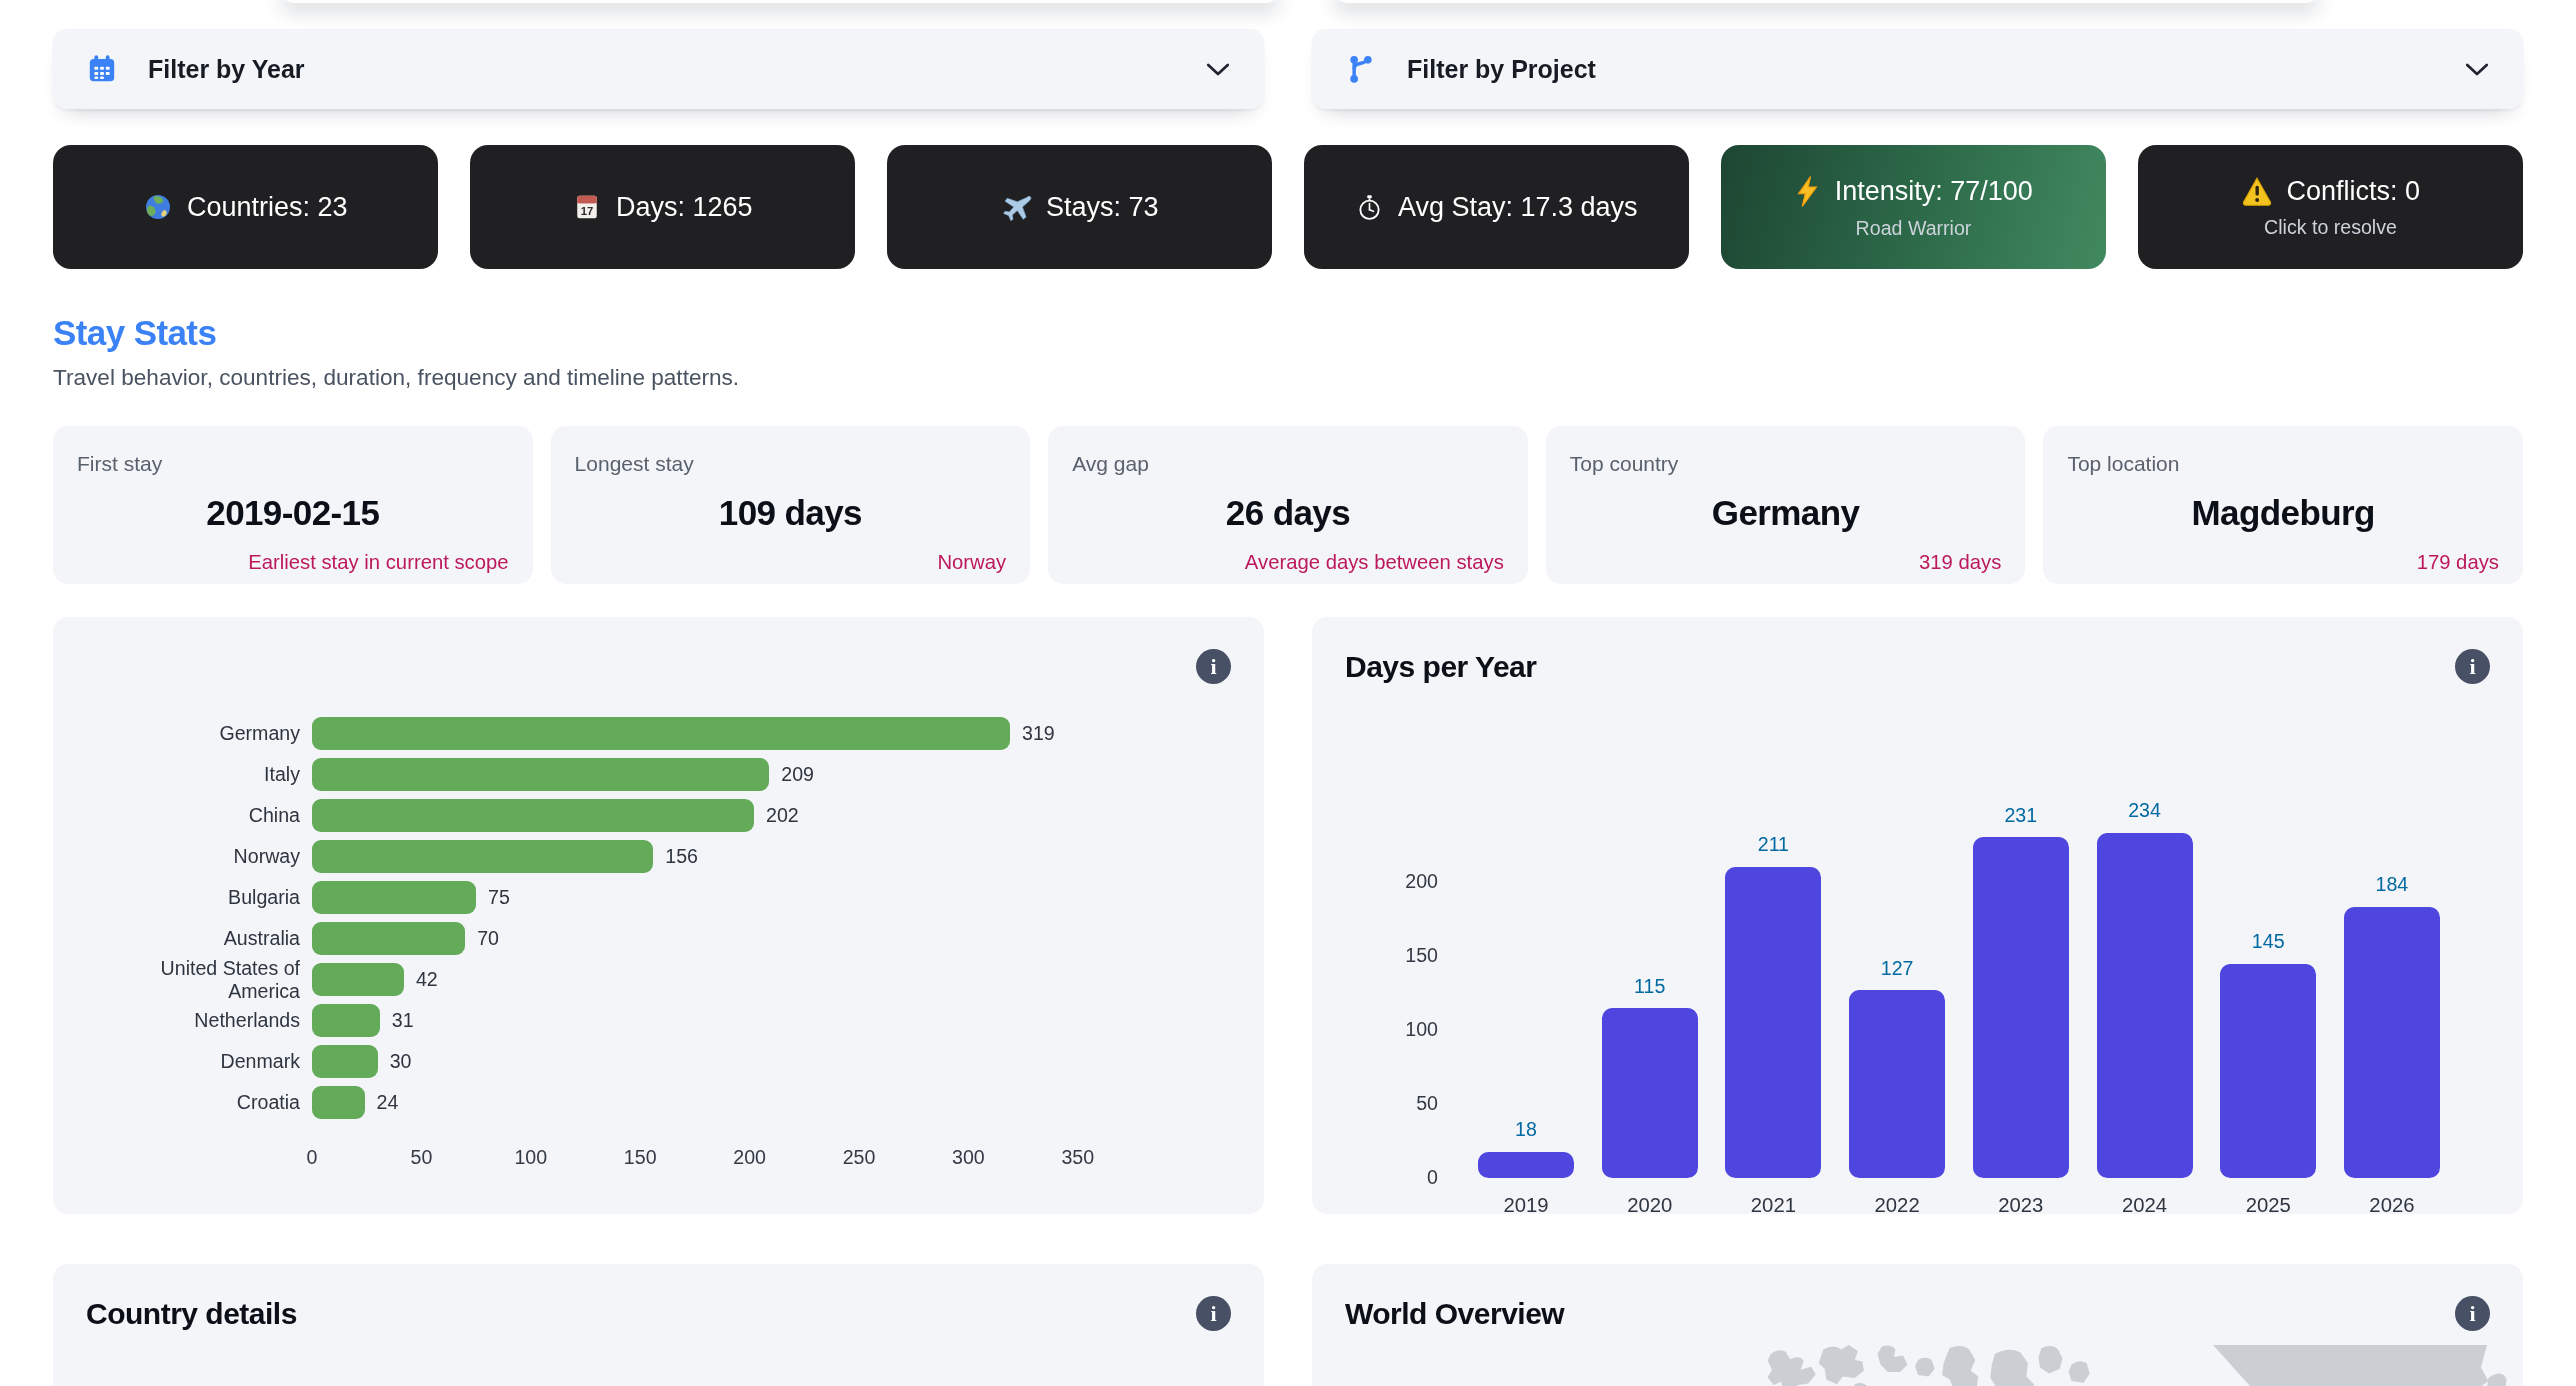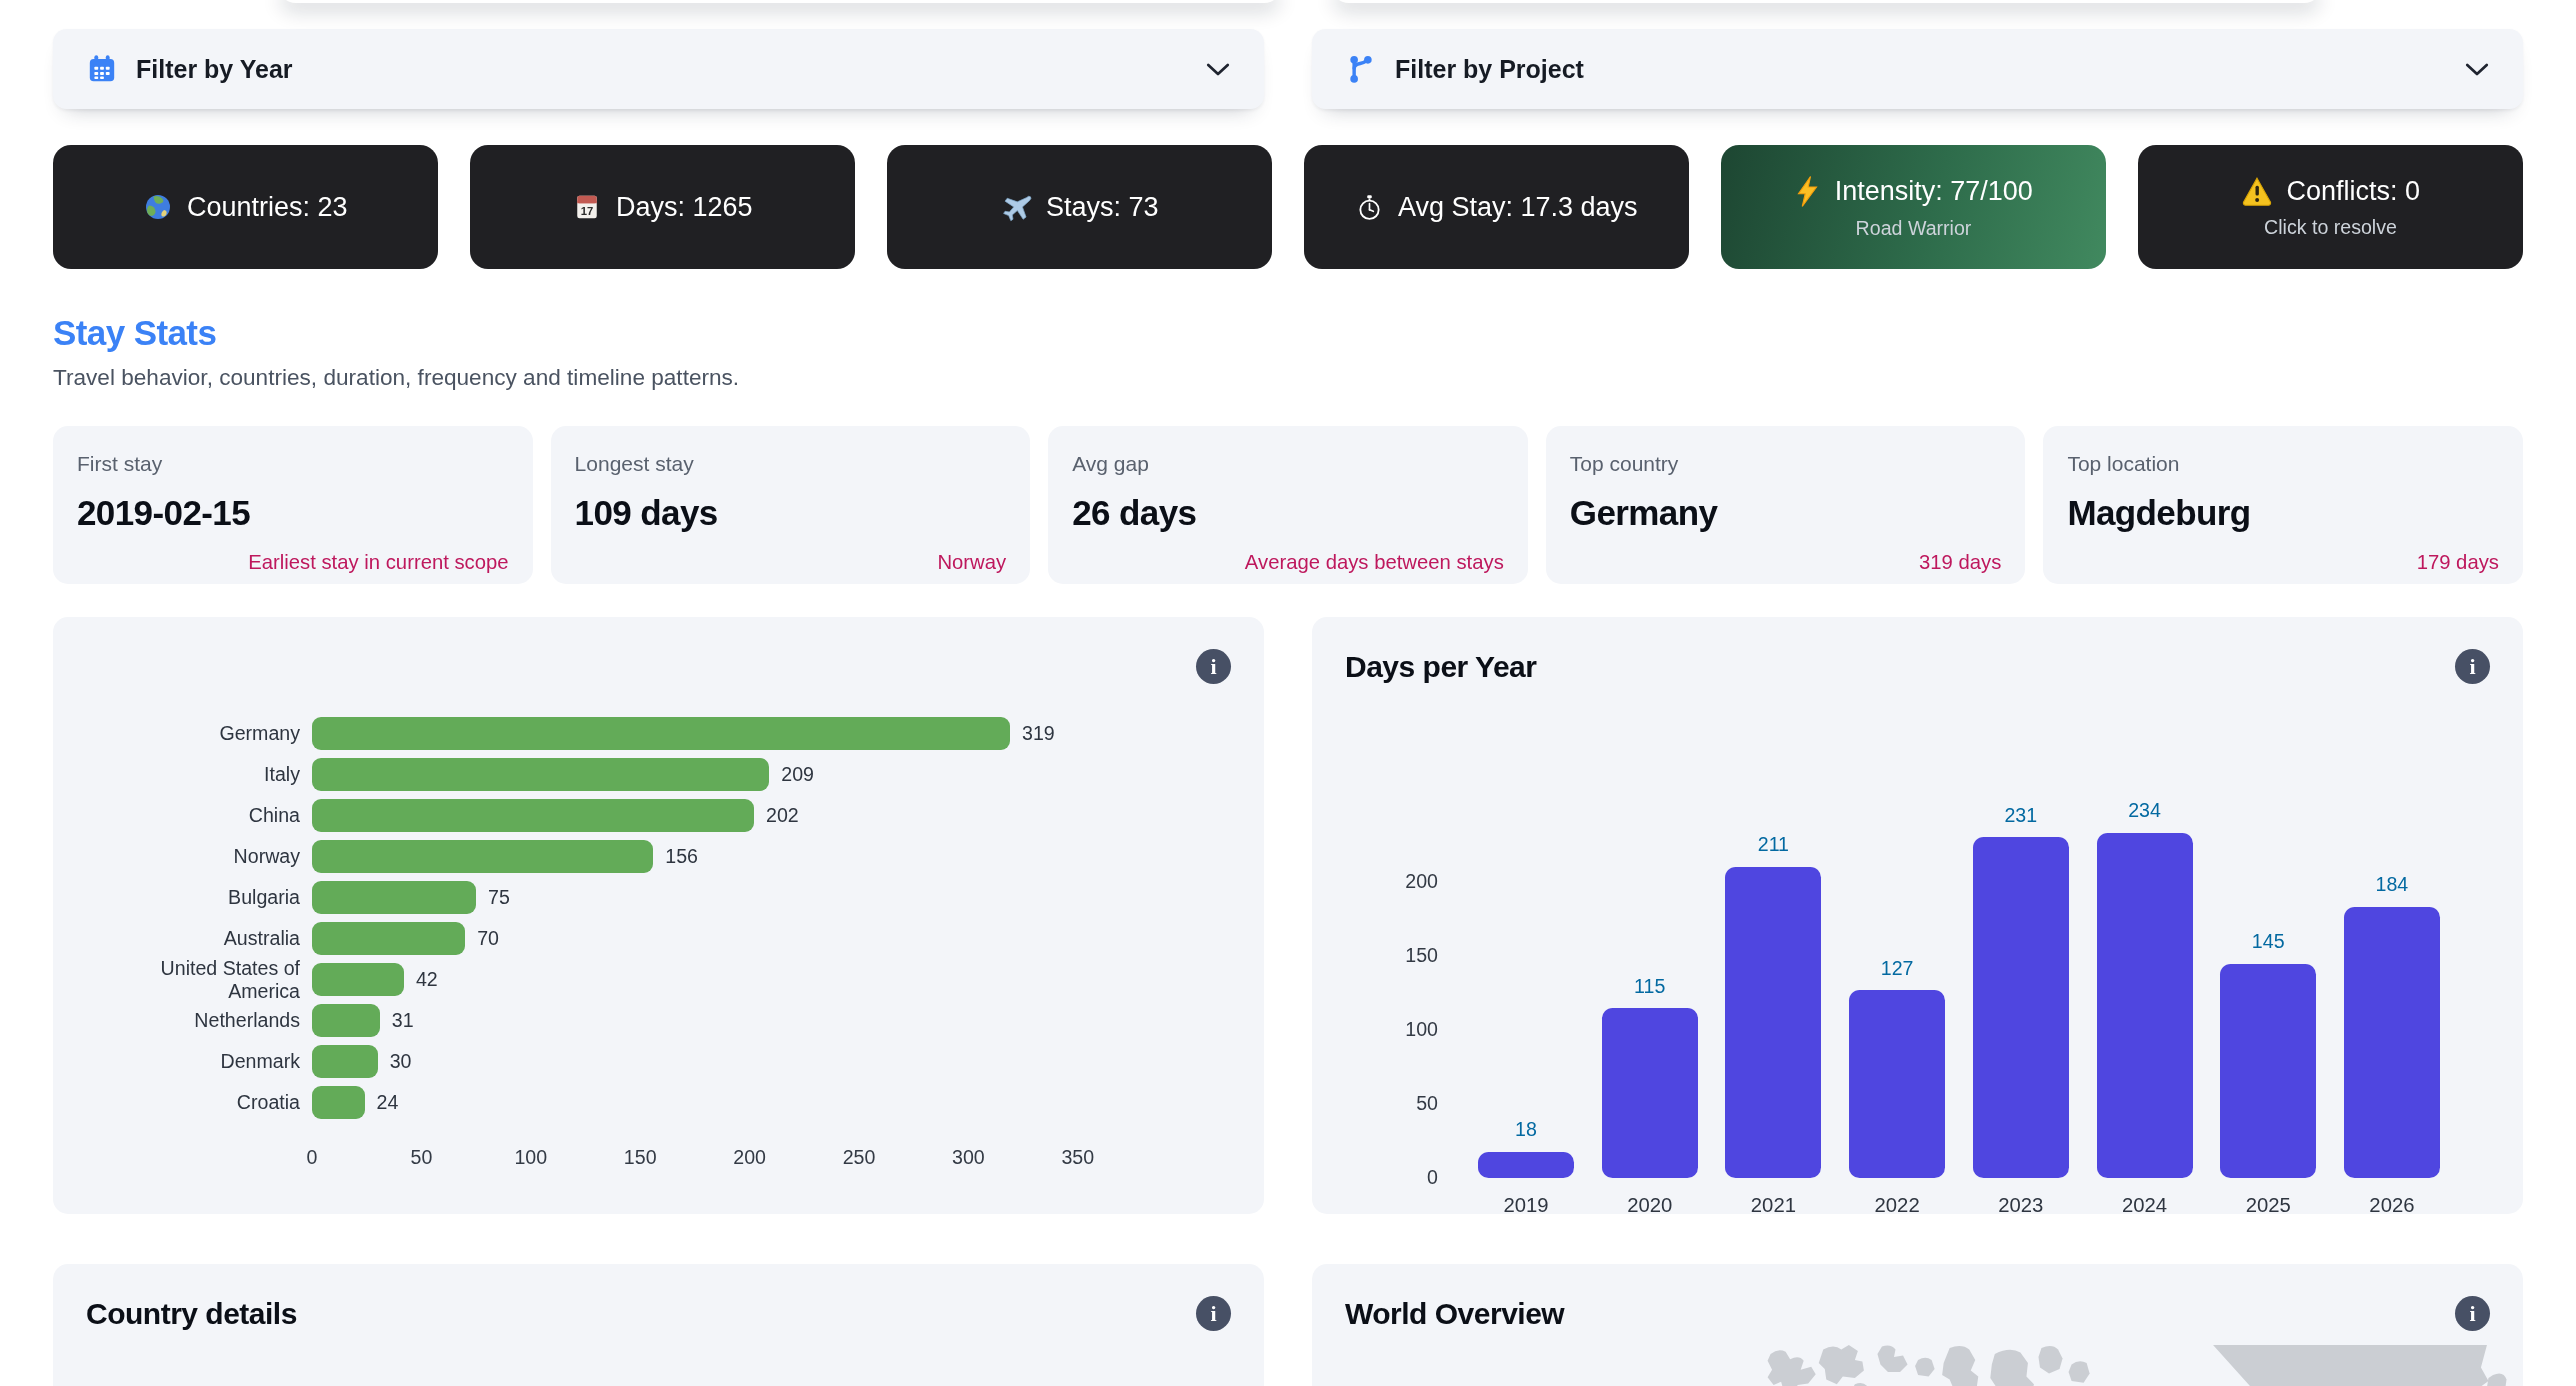--- a/index.html
+++ b/index.html
@@ -14,42 +14,42 @@
   .scroll-shadow{position:absolute;top:-13.6px;height:16.6px;border-radius:0 0 16.6px 16.6px;
     box-shadow:0 9px 19.6px rgba(15,23,42,.16);}
   .scroll-shadow.left{left:279px;width:1002px;}
   .scroll-shadow.right{left:1332px;width:989px;}
 
   
   .filter-row{display:flex;gap:48px;padding-top:29px;}
   .filter-card{flex:1;height:80px;background:#f3f5f9;border-radius:13.6px;
     display:flex;align-items:center;padding:0 33px;cursor:pointer;
     box-shadow:0 12px 21px -13.6px rgba(30,41,59,.30), 0 1.5px 3px rgba(30,41,59,.05);}
-  .filter-label{font-size:25px;font-weight:600;color:#161b24;margin-left:18px;}
+  .filter-label{font-size:25px;font-weight:600;color:#161b24;margin-left:30px;}
   .chevron{margin-left:auto;display:flex;}
 
   
   .kpi-row{display:flex;gap:32px;margin-top:36px;}
   .kpi-card{flex:1;height:124px;background:#202023;border-radius:18px;color:#fff;
     display:flex;flex-direction:column;align-items:center;justify-content:center;gap:9px;}
   .kpi-main{display:flex;align-items:center;gap:13.6px;font-size:27px;font-weight:500;}
   .kpi-sub{font-size:19.6px;color:#cdd3da;font-weight:400;}
   .kpi-card.green{background:linear-gradient(105deg,#1d4632 0%,#2e6c4b 55%,#41895f 100%);}
   .kpi-icon{display:flex;align-items:center;}
 
   
   .section-title{margin-top:44px;font-size:35px;font-weight:800;letter-spacing:-0.6px;color:#3b82f6;}
   .section-sub{margin-top:12px;font-size:22.6px;color:#4a5361;}
 
   
   .summary-row{display:flex;gap:18px;margin-top:35px;}
   .summary-card{flex:1;height:158px;background:#f3f5f9;border-radius:15px;
     padding:26px 24px;box-sizing:border-box;}
   .summary-label{font-size:21px;color:#59616e;}
-  .summary-value{font-size:35px;font-weight:800;letter-spacing:-0.6px;color:#0b0f17;margin-top:16.6px;}
+  .summary-value{font-size:35px;font-weight:800;letter-spacing:-0.6px;color:#0b0f17;margin-top:16.6px;text-align:center;}
   .summary-sub{font-size:20.3px;color:#be185d;margin-top:18px;text-align:right;}
 
   
   .charts-row{display:flex;gap:48px;margin-top:33px;}
   .chart-card{flex:1;background:#f3f5f9;border-radius:15px;padding:33px;box-sizing:border-box;
     height:597px;position:relative;}
   .chart-title{font-size:30px;font-weight:800;letter-spacing:-0.5px;color:#0b0f17;}
   .info-btn{position:absolute;top:32px;right:33px;width:35px;height:35px;border-radius:50%;
     background:#475065;color:#fff;display:flex;align-items:center;justify-content:center;
     font-family:"Liberation Serif", serif;font-size:22px;font-weight:700;cursor:pointer;}

